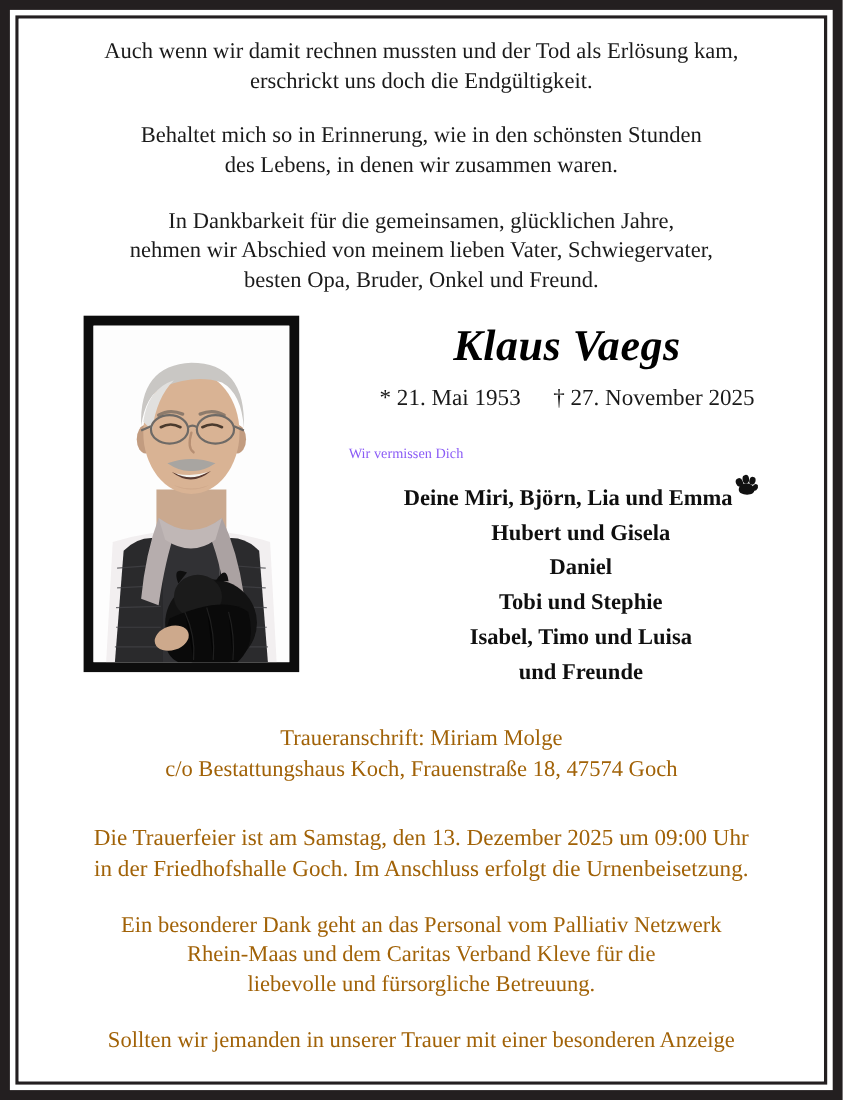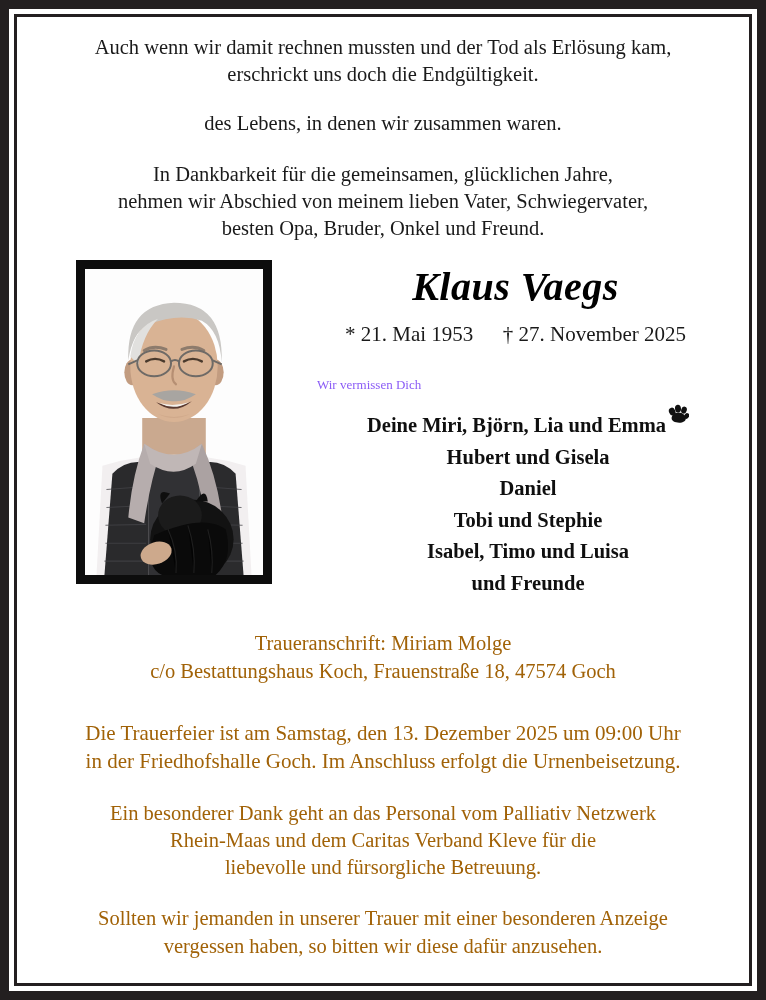--- a/index.html
+++ b/index.html
@@ -144,20 +144,21 @@
   <div class="inner-rule"></div>
 
   <div class="content">
 
     <div class="verse verse-1">
       <div>Auch wenn wir damit rechnen mussten und der Tod als Erlösung kam,</div>
       <div>erschrickt uns doch die Endgültigkeit.</div>
     </div>
 
     <div class="verse verse-2">
+      <div>Behaltet mich so in Erinnerung, wie in den schönsten Stunden</div>
       <div>des Lebens, in denen wir zusammen waren.</div>
     </div>
 
     <div class="verse verse-3">
       <div>In Dankbarkeit für die gemeinsamen, glücklichen Jahre,</div>
       <div>nehmen wir Abschied von meinem lieben Vater, Schwiegervater,</div>
       <div>besten Opa, Bruder, Onkel und Freund.</div>
     </div>
 
     <div class="main-row">
@@ -280,17 +281,16 @@
     </div>
 
     <div class="block thanks">
       <div>Ein besonderer Dank geht an das Personal vom Palliativ Netzwerk</div>
       <div>Rhein-Maas und dem Caritas Verband Kleve für die</div>
       <div>liebevolle und fürsorgliche Betreuung.</div>
     </div>
 
     <div class="block forgot">
       <div>Sollten wir jemanden in unserer Trauer mit einer besonderen Anzeige</div>
-      <div>vergessen haben, so bitten wir diese dafür anzusehen.</div>
     </div>
 
   </div>
 </div>
 
 </body></html>

